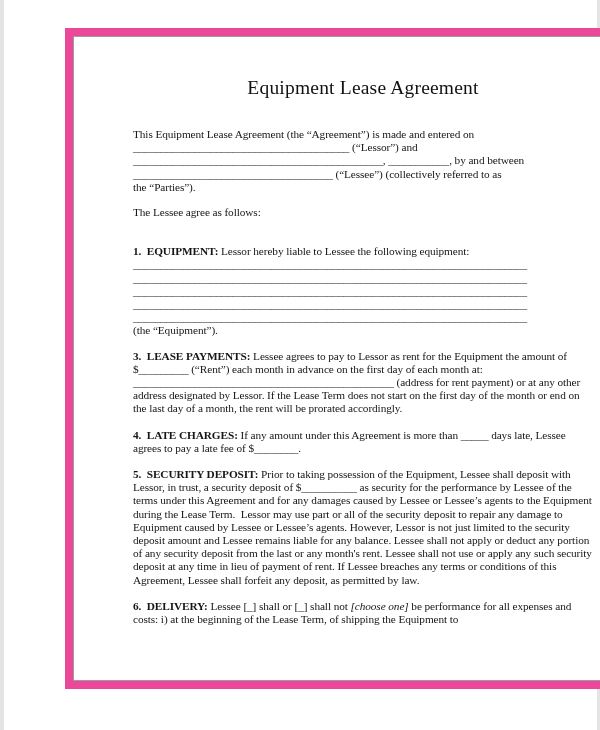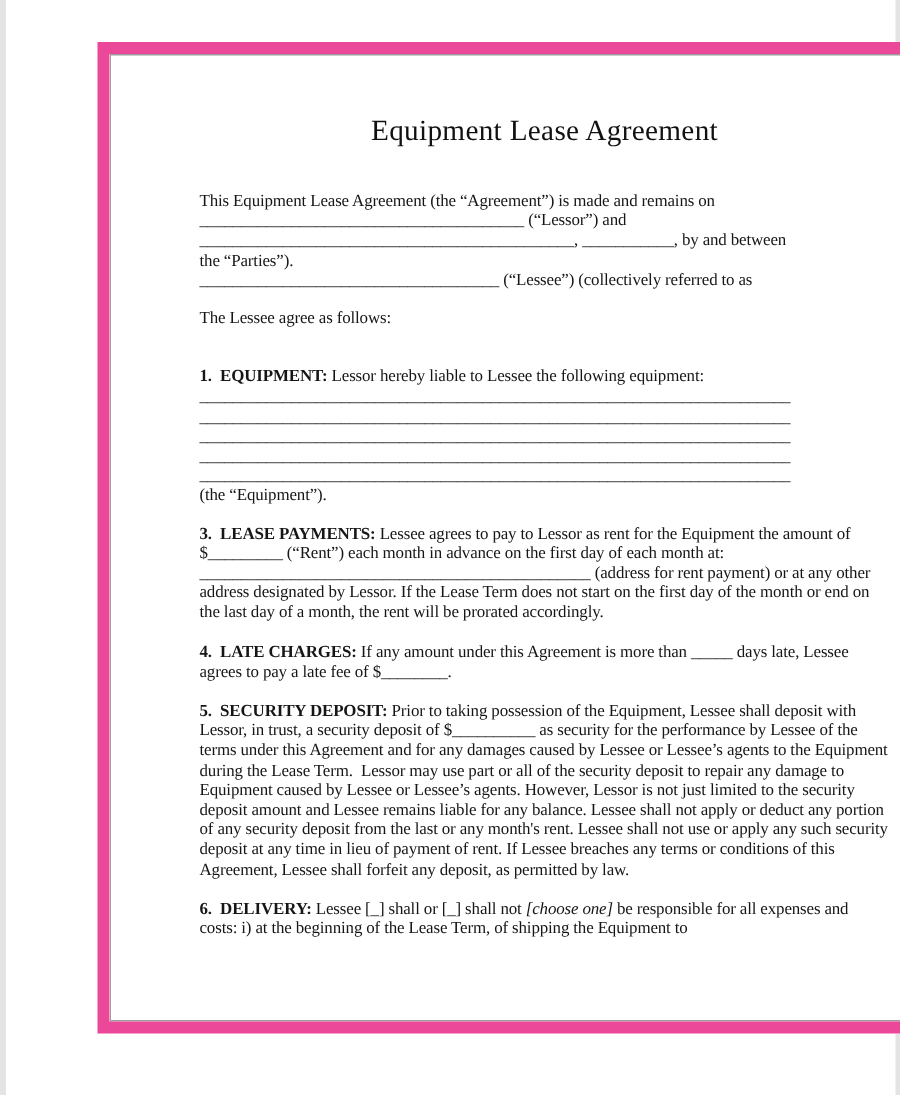--- a/index.html
+++ b/index.html
@@ -58,25 +58,25 @@
 
 <div class="scan-edge left"></div>
 <div class="scan-edge right"></div>
 
 <div class="frame">
   <div class="content">
 
     <h1 class="doc-title">Equipment Lease Agreement</h1>
 
     <div>
-      <div class="line">This Equipment Lease Agreement (the “Agreement”) is made and remains on</div>
+      <div class="line">This Equipment Lease Agreement (the “Agreement”) is made and entered on</div>
       <div class="line">_______________________________________ (“Lessor”) and</div>
       <div class="line">_____________________________________________, ___________, by and between</div>
+      <div class="line">____________________________________ (“Lessee”) (collectively referred to as</div>
       <div class="line">the “Parties”).</div>
-      <div class="line">____________________________________ (“Lessee”) (collectively referred to as</div>
     </div>
 
     <div class="line parties-line">The Lessee agree as follows:</div>
 
     <p class="para sec-equipment"><span class="b">1.&nbsp; EQUIPMENT:</span> <span>Lessor hereby liable to Lessee the following equipment:</span></p>
     <div>
       <div class="line">_______________________________________________________________________</div>
       <div class="line">_______________________________________________________________________</div>
       <div class="line">_______________________________________________________________________</div>
       <div class="line">_______________________________________________________________________</div>
@@ -84,16 +84,16 @@
     </div>
     <div class="line">(the “Equipment”).</div>
 
 
     <p class="para sec-payments"><span class="b">3.&nbsp; LEASE PAYMENTS:</span> <span>Lessee agrees to pay to Lessor as rent for the Equipment the amount of $_________ (“Rent”) each month in advance on the first day of each month at: _______________________________________________ (address for rent payment) or at any other address designated by Lessor. If the Lease Term does not start on the first day of the month or end on the last day of a month, the rent will be prorated accordingly.</span></p>
 
     <p class="para sec-late"><span class="b">4.&nbsp; LATE CHARGES:</span> <span>If any amount under this Agreement is more than _____ days late, Lessee agrees to pay a late fee of $________.</span></p>
 
     <p class="para sec-deposit"><span class="b">5.&nbsp; SECURITY DEPOSIT:</span> <span>Prior to taking possession of the Equipment, Lessee shall deposit with Lessor, in trust, a security deposit of $__________ as security for the performance by Lessee of the terms under this Agreement and for any damages caused by Lessee or Lessee’s agents to the Equipment during the Lease Term.&nbsp; Lessor may use part or all of the security deposit to repair any damage to Equipment caused by Lessee or Lessee’s agents. However, Lessor is not just limited to the security deposit amount and Lessee remains liable for any balance. Lessee shall not apply or deduct any portion of any security deposit from the last or any month's rent. Lessee shall not use or apply any such security deposit at any time in lieu of payment of rent. If Lessee breaches any terms or conditions of this Agreement, Lessee shall forfeit any deposit, as permitted by law.</span></p>
 
-    <p class="para sec-delivery"><span class="b">6.&nbsp; DELIVERY:</span> <span>Lessee [_] shall or [_] shall not </span><span class="it">[choose one]</span><span> be responsible for all expenses and costs: i) at the beginning of the Lease Term, of shipping the Equipment to</span></p>
+    <p class="para sec-delivery"><span class="b">6.&nbsp; DELIVERY:</span> <span>Lessee [_] shall or [_] shall not </span><span class="it">[choose one]</span><span> be performance for all expenses and costs: i) at the beginning of the Lease Term, of shipping the Equipment to</span></p>
 
   </div>
 </div>
 
 </body></html>

